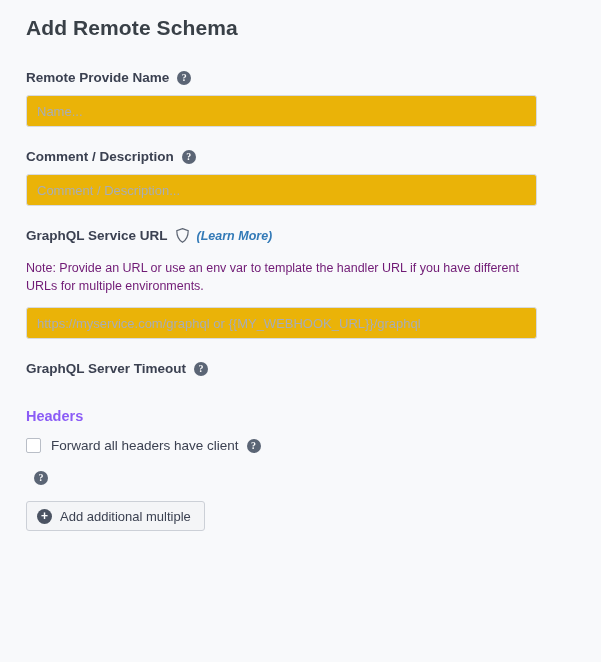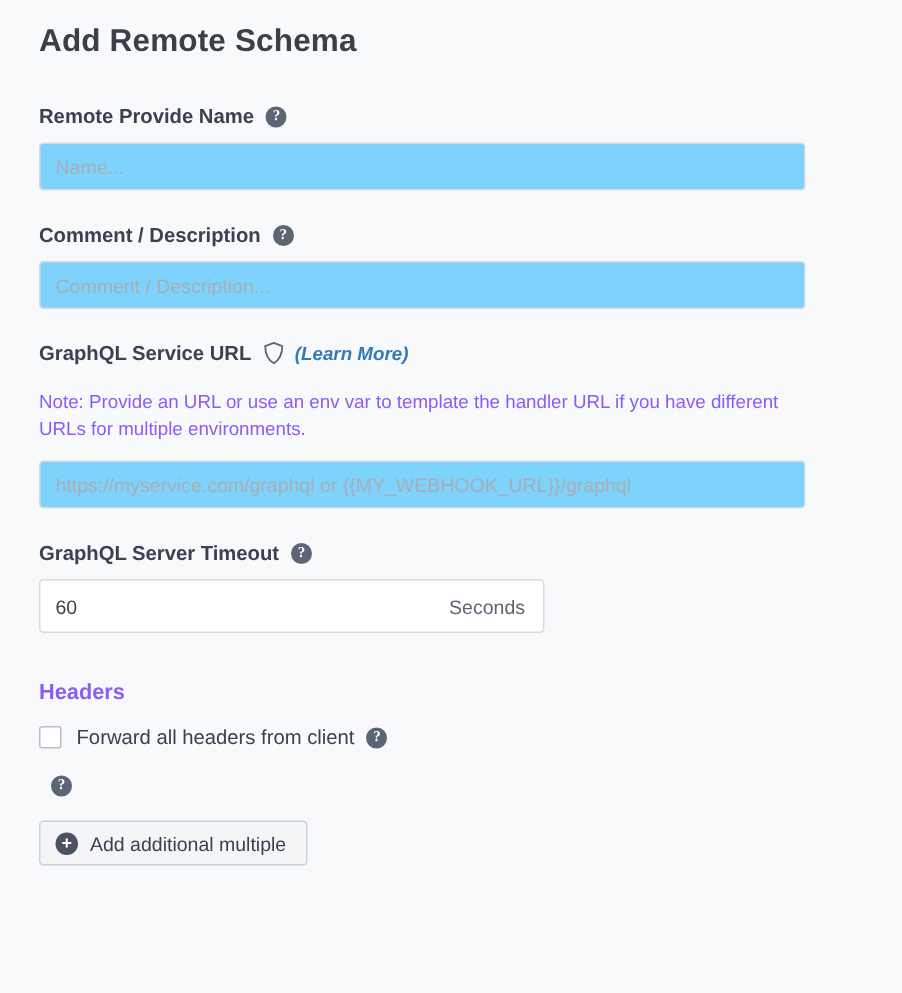--- a/index.html
+++ b/index.html
@@ -71,33 +71,33 @@
     text-decoration: none;
     cursor: pointer;
   }
   .text-input {
     display: block;
     width: 511px;
     height: 32px;
     box-sizing: border-box;
     border: 1px solid #d6dae1;
     border-radius: 3px;
-    background: #7dd3fc;
+    background: #eab308;
     padding: 0 10px;
     font-size: 13px;
     color: #3b4151;
     font-family: "Liberation Sans", sans-serif;
     outline: none;
   }
   .text-input::placeholder {
     color: #a8adb6;
   }
   .note-text {
     font-size: 12.5px;
-    color: #8b5cf6;
+    color: #701a75;
     line-height: 1.45;
     margin: 16px 0 12px 0;
     max-width: 500px;
   }
   .timeout-wrap {
     display: flex;
     align-items: stretch;
     width: 335px;
     border: 1px solid #d6dae1;
     border-radius: 3px;
@@ -226,32 +226,28 @@
     <p class="note-text">Note: Provide an URL or use an env var to template the handler URL if you have different URLs for multiple environments.</p>
     <input class="text-input" type="text" value="" placeholder="https://myservice.com/graphql or {{MY_WEBHOOK_URL}}/graphql" style="">
   </div>
 
   
   <div class="field-block">
     <div class="field-label-row">
       <span class="field-label">GraphQL Server Timeout</span>
       <span class="help-icon">?</span>
     </div>
-    <div class="timeout-wrap">
-      <input class="timeout-input" type="text" value="60" style="">
-      <span class="timeout-suffix">Seconds</span>
-    </div>
   </div>
 
   
   <h2 class="section-heading">Headers</h2>
 
   <div class="checkbox-row">
     <span class="checkbox"></span>
-    <span class="checkbox-label">Forward all headers from client</span>
+    <span class="checkbox-label">Forward all headers have client</span>
     <span class="help-icon">?</span>
   </div>
 
   <div class="additional-row">
     <span class="help-icon">?</span>
   </div>
 
   <button class="add-btn">
     <span class="plus-icon">+</span>
     <span>Add additional multiple</span>

